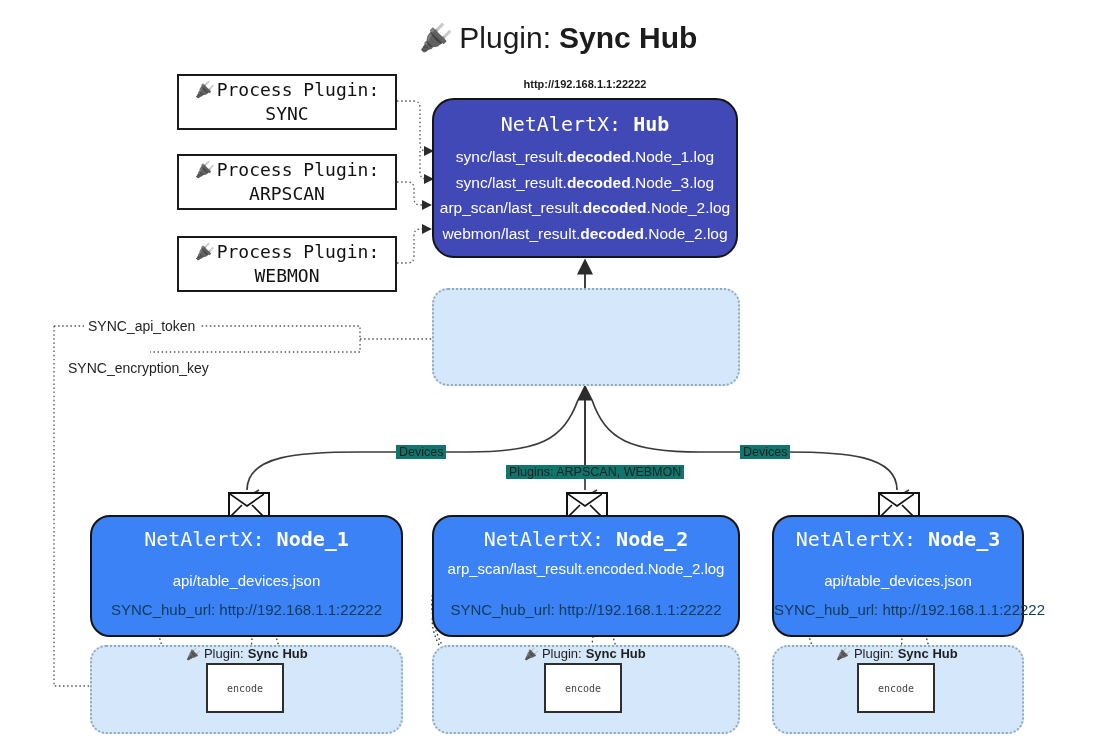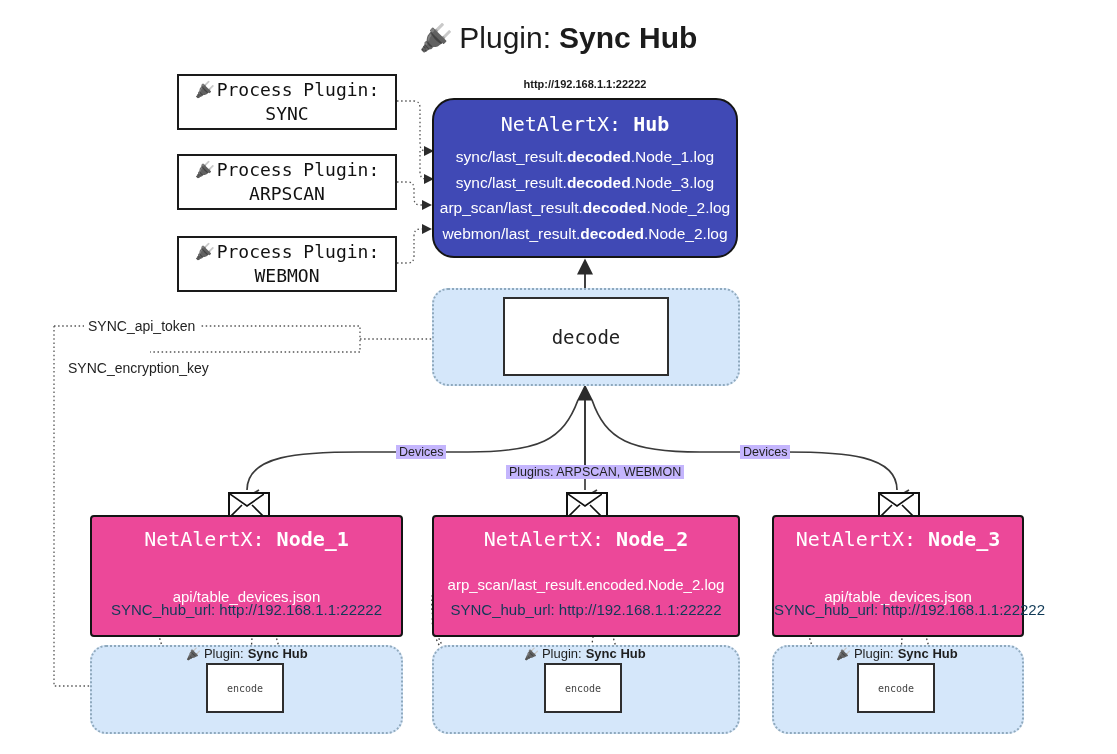--- a/index.html
+++ b/index.html
@@ -61,24 +61,23 @@
   .whitebox{
     background:#ffffff;border:2px solid #2e2e2e;
     display:flex;align-items:center;justify-content:center;
     color:#222;
   }
   #decode{font-family:"DejaVu Sans Mono","Liberation Mono",monospace;font-size:19px;}
   .encode{font-family:"DejaVu Sans Mono","Liberation Mono",monospace;font-size:10px;color:#444;}
 
   
   .nodebox{
-    background:#ec4899;border:2px solid #141414;border-radius:4px;
+    background:#3b82f6;border:2px solid #141414;border-radius:20px;
     color:#ffffff;display:flex;flex-direction:column;align-items:center;
     padding-top:10px;
-    gap:16px;
   }
   .nodebox .n-title{
     font-family:"DejaVu Sans Mono","Liberation Mono",monospace;
     font-size:20px;white-space:nowrap;margin-bottom:6px;
   }
   .nodebox .n-title b{font-weight:bold;}
   .nodebox .n-line{font-size:15px;line-height:1.55;white-space:nowrap;color:#fff;}
   .nodebox .n-foot{
     position:absolute;left:0;right:0;bottom:17px;text-align:center;
     font-size:15px;font-weight:normal;color:#103a57;white-space:nowrap;
@@ -86,21 +85,21 @@
 
   
   .envelope{
     background:#fff;border:2px solid #111;
     position:absolute;
   }
 
   
   .elabel{
     position:absolute;font-size:12.5px;color:#1f1f1f;white-space:nowrap;
-    background:#c4b5fd;padding:0 3px;
+    background:#0f766e;padding:0 3px;
   }
   .plabel{
     position:absolute;font-size:13px;color:#1f1f1f;white-space:nowrap;
     display:flex;align-items:center;
   }
   .plabel .plug{font-size:12px;margin-right:3px;display:inline-block;transform:scaleX(-1);}
   .plabel b{font-weight:bold;margin-left:4px;}
   .synclabel{
     position:absolute;font-size:14px;color:#1f1f1f;white-space:nowrap;
     background:#ffffff;padding:0 4px;
@@ -227,23 +226,20 @@
     </div>
     <div class="hub-line">
       <span>arp_scan/last_result.</span><b>decoded</b><span>.Node_2.log</span>
     </div>
     <div class="hub-line">
       <span>webmon/last_result.</span><b>decoded</b><span>.Node_2.log</span>
     </div>
   </div>
 
   <div class="node lightbox" style="left:432px;top:288px;width:308px;height:98px;"></div>
-  <div class="node whitebox" id="decode" style="left:503px;top:297px;width:166px;height:79px;">
-    <span>decode</span>
-  </div>
 
   <div class="synclabel" style="left:84px;top:318px;">SYNC_api_token</div>
   <div class="synclabel" style="left:64px;top:360px;">SYNC_encryption_key</div>
 
   <div class="elabel" style="left:396px;top:445px;">Devices</div>
   <div class="elabel" style="left:740px;top:445px;">Devices</div>
   <div class="elabel" style="left:506px;top:465px;">Plugins: ARPSCAN, WEBMON</div>
 
   <div class="envelope" style="left:228px;top:492px;width:38px;height:27px;">
     <svg width="34" height="23" viewBox="0 0 34 23" style="display:block">

